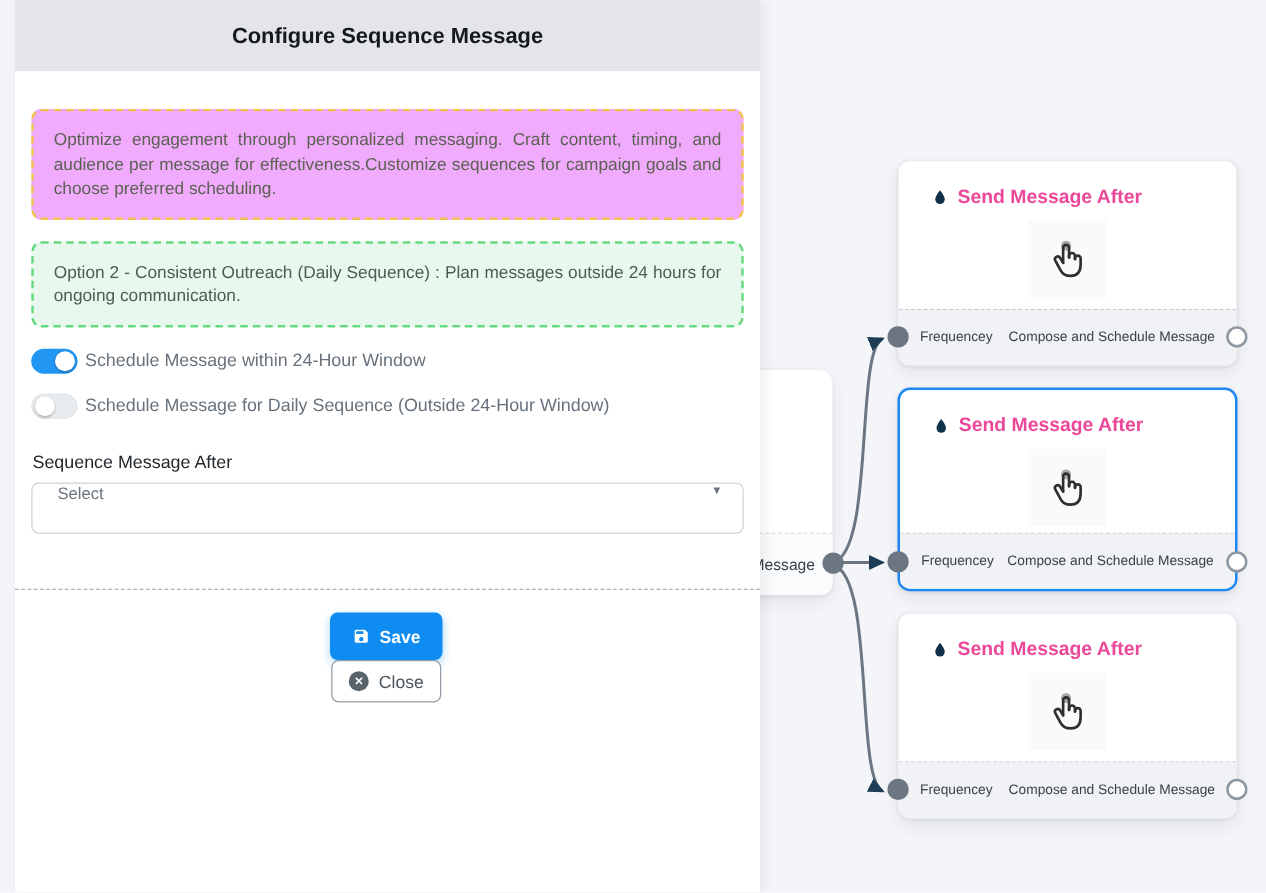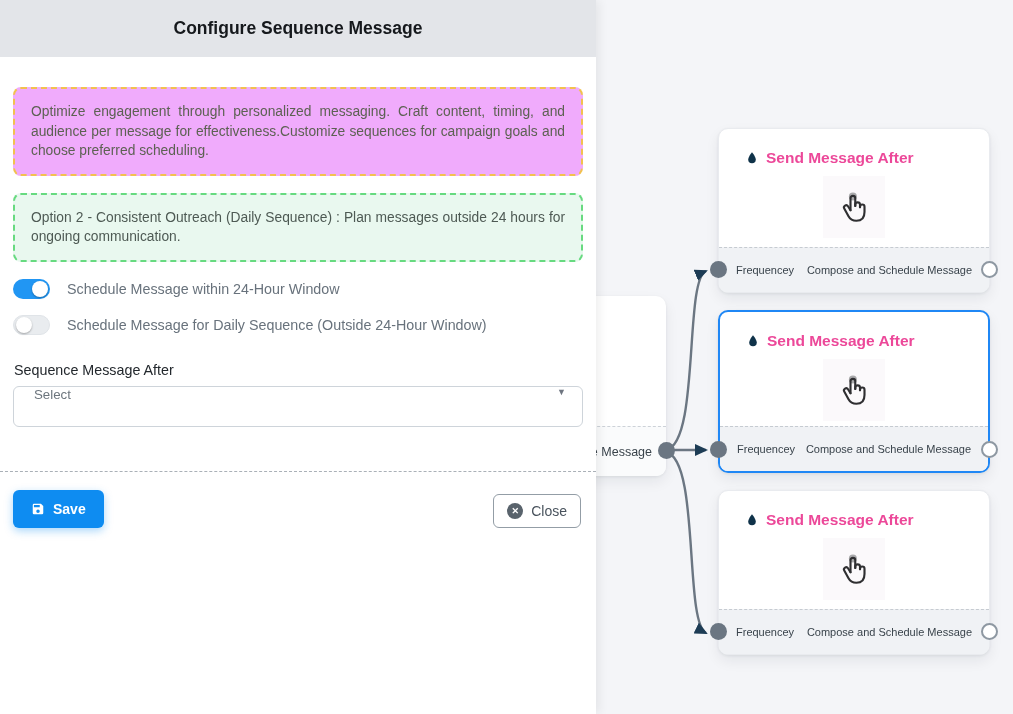--- a/index.html
+++ b/index.html
@@ -38,51 +38,51 @@
     background:#ffffff; border-radius:10px; z-index:2;
     box-shadow:0 1px 3px rgba(20,30,45,.07), 0 6px 14px rgba(20,30,45,.07); }
   .source-footer { position:absolute; left:0; right:0; bottom:0; height:50px;
     background:#fafbfc; border-top:1px dashed #cdd2d8; border-radius:0 0 9px 9px;
     display:flex; align-items:center; justify-content:flex-end; padding-right:14px;
     font-size:12.5px; color:#39434b; }
   .source-handle { position:absolute; right:-9px; bottom:17px; width:17px; height:17px;
     border-radius:50%; background:#6b7682; z-index:3; }
 
   
-  .panel { position:absolute; left:0; top:0; width:596px; height:714px; background:#ffffff;
+  .panel { position:absolute; left:12px; top:0; width:596px; height:714px; background:#ffffff;
     z-index:10; box-shadow:3px 0 10px rgba(0,0,0,.07); }
   .panel-header { height:57px; background:#e3e5e9; display:flex; align-items:center;
     justify-content:center; font-size:17.5px; font-weight:bold; color:#15181c; }
 
   .alert { border-radius:8px; padding:13px 16px; font-size:13.8px; line-height:1.42;
     text-align:justify; margin:0 13px 17px; }
   .alert-warning { background:#f0abfc; border:2px dashed #f2c14e; color:#5d6153; margin-top:30px; }
   .alert-success { background:#e9f8ef; border:2px dashed #67da80; color:#4e5a54; }
 
-  .toggle-row { display:flex; align-items:center; gap:17px; margin:6px 13px 0; }
+  .toggle-row { display:flex; align-items:center; gap:6px; margin:6px 13px 0; }
   .toggle-row + .toggle-row { margin-top:16px; }
   .switch { width:37px; height:20px; border-radius:10px; position:relative; flex:none; cursor:pointer; }
   .switch.on  { background:#2196f3; }
   .switch.off { background:#e9ecef; border:1px solid #e0e4e8; }
   .knob { position:absolute; top:2px; width:16px; height:16px; border-radius:50%;
     background:#ffffff; box-shadow:0 1px 2px rgba(0,0,0,.3); }
   .on  .knob { right:2px; }
   .off .knob { left:2px; top:1.5px; }
   .toggle-label { font-size:14.3px; color:#68727c; }
 
   .field-label { font-size:14.3px; color:#23282d; margin:27px 14px 8px; }
   .select { height:41px; margin:0 13px; border:1px solid #ced4da; border-radius:6px;
     background:#ffffff; display:flex; align-items:flex-start; justify-content:space-between;
     padding:0 16px 0 20px; color:#6c757d; font-size:13.3px; cursor:pointer; }
   .caret { font-size:9px; color:#6e7580; }
 
   .panel-divider { border:none; border-top:1.5px dashed #aab0b7; margin:44px 0 0; }
 
-  .panel-footer { display:flex; justify-content:space-between; align-items:flex-end;
-    margin:18px 15px 0 13px; }
+  .panel-footer { display:flex; justify-content:space-between; align-items:center;
+    margin:18px 15px 0 13px;flex-direction:column; }
   .btn { display:flex; align-items:center; gap:8px; border-radius:6px; cursor:pointer;
     font-family:"Liberation Sans", sans-serif; }
   .btn-save { background:#0e8cf1; border:none; color:#ffffff; font-weight:bold;
     font-size:14px; padding:11px 18px; box-shadow:0 3px 8px rgba(14,140,241,.35); }
   .btn-close { background:#ffffff; border:1px solid #939da6; color:#49535d;
     font-size:14px; padding:8px 13px; }
   .close-dot { width:16px; height:16px; border-radius:50%; background:#59636c; color:#ffffff;
     font-size:9px; font-weight:bold; display:flex; align-items:center; justify-content:center; }
 </style>
 </head>

